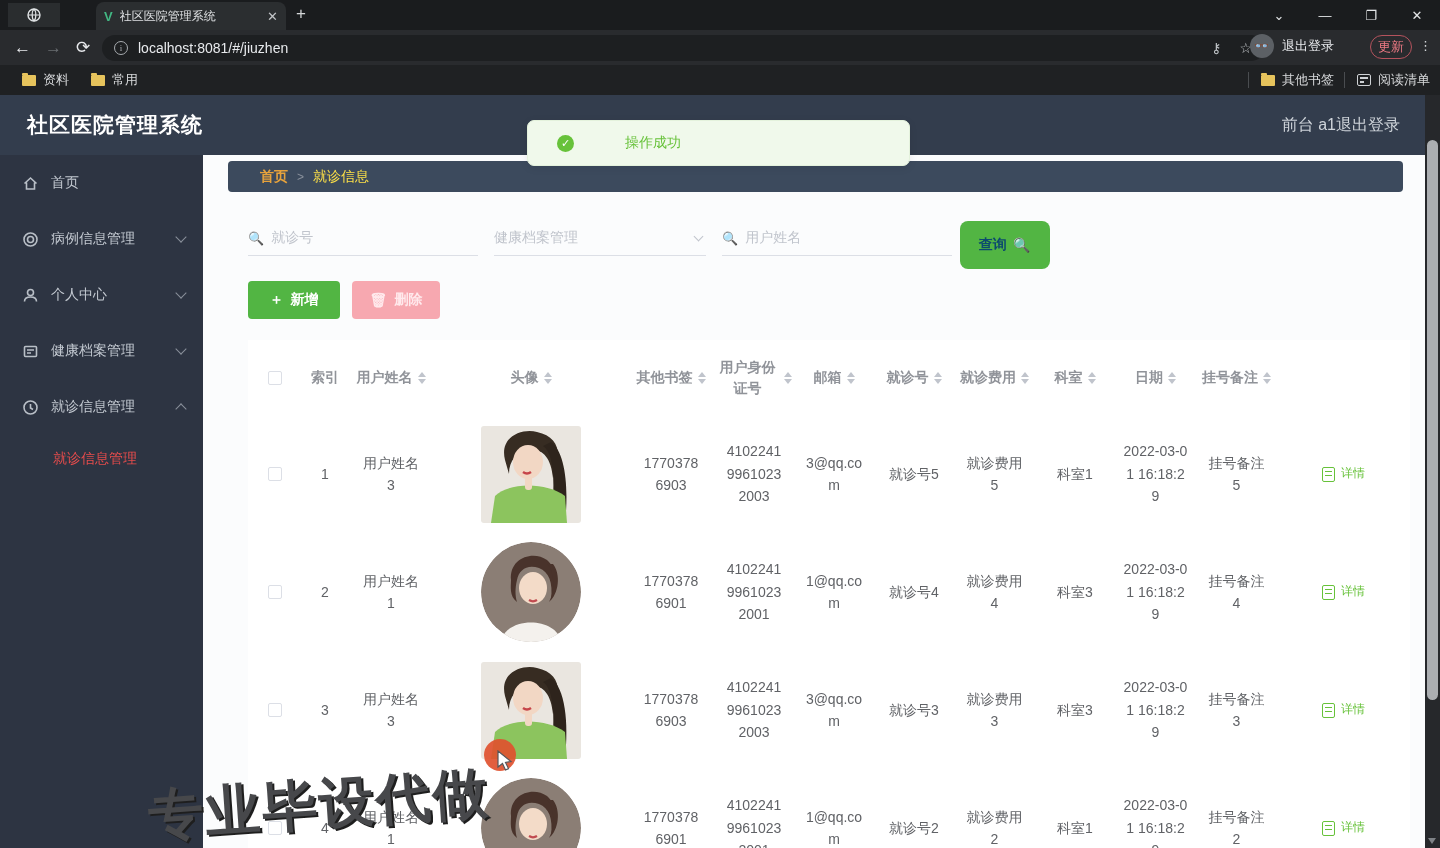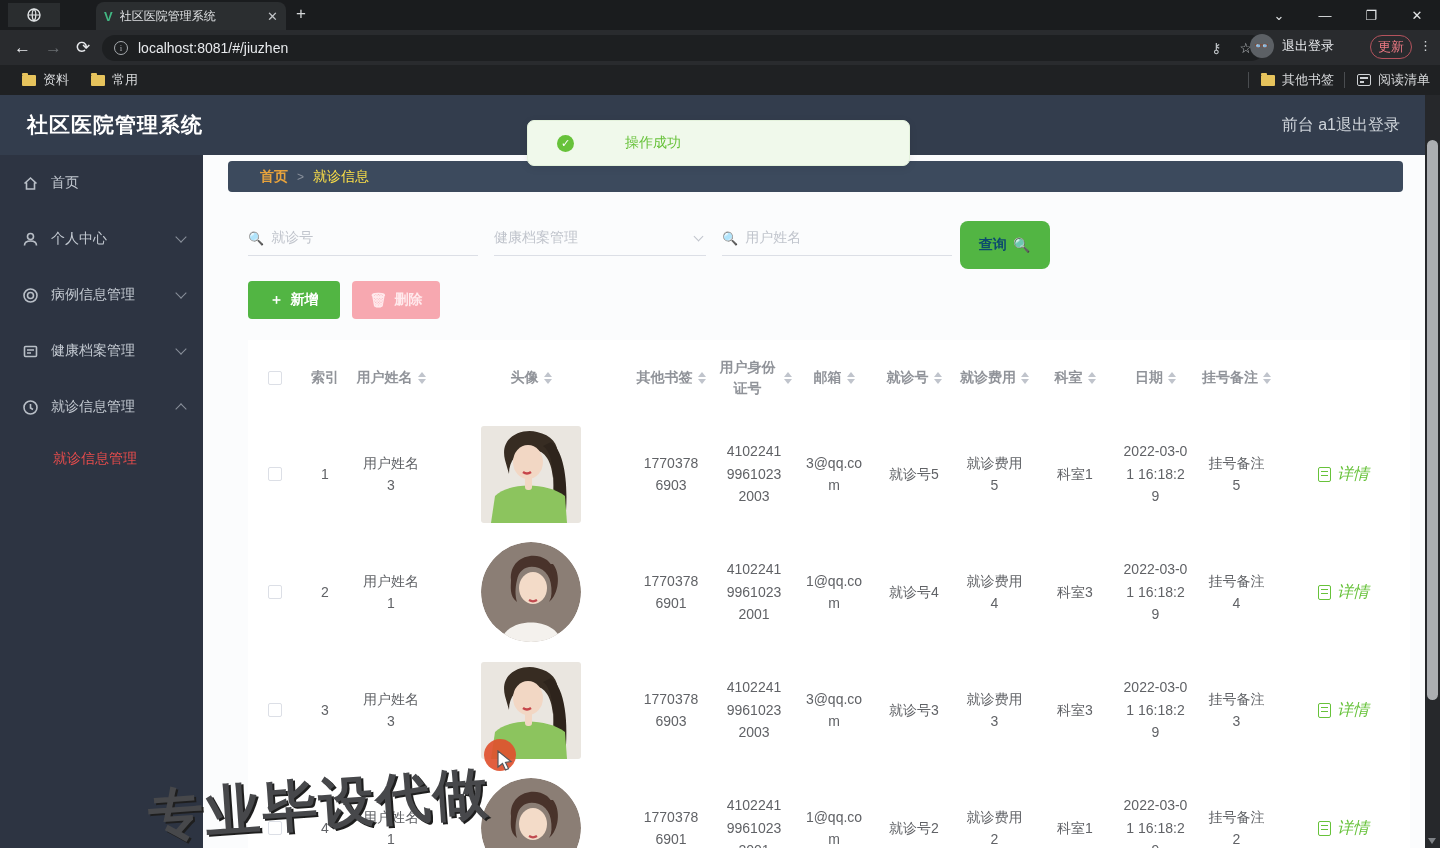--- a/index.html
+++ b/index.html
@@ -86,21 +86,21 @@
   .cell .wrap { word-break:break-all; }
   .w62 { width:62px; } .w60 { width:60px; } .w64 { width:64px; }
   .hcell { display:flex; flex-wrap:wrap; align-items:center; justify-content:center; text-align:center; gap:2px; line-height:1.5; }
   .sort { display:inline-flex; flex-direction:column; gap:2px; margin-left:3px; }
   .sort i { display:block; width:0; height:0; border-left:4px solid transparent; border-right:4px solid transparent; }
   .sort .up { border-bottom:5px solid #c0c4cc; }
   .sort .dn { border-top:5px solid #c0c4cc; }
   .cbx { width:14px; height:14px; border:1px solid #dcdfe6; border-radius:2px; background:#fff; }
   .avatar-rect { width:100px; height:97px; border-radius:3px; overflow:hidden; }
   .avatar-circle { width:100px; height:100px; border-radius:50%; overflow:hidden; }
-  .detail { display:flex; align-items:center; gap:6px; color:#67c23a; font-size:16px;font-style:italic; }
+  .detail { display:flex; align-items:center; gap:6px; color:#67c23a; font-size:12px; }
   .doc-ic { width:13px; height:15px; border:1.5px solid #67c23a; border-radius:2px; position:relative; }
   .doc-ic:before { content:""; position:absolute; left:2px; top:3px; right:2px; height:1.5px; background:#67c23a; box-shadow:0 4px 0 #67c23a; }
 
   
   .toast { position:absolute; left:527px; top:120px; width:383px; height:46px; background:#f0f9eb; border:1px solid #e4f2dc; border-radius:7px; display:flex; align-items:center; padding-left:29px; gap:11px; z-index:30; box-shadow:0 2px 8px rgba(0,0,0,.08); }
   .toast-ic { width:17px; height:17px; border-radius:50%; background:#67c23a; color:#fff; font-size:11px; display:flex; align-items:center; justify-content:center; }
   .toast-msg { color:#67c23a; font-size:14px;margin-left:40px; }
 
   
   .watermark { position:absolute; left:148px; top:768px; font-size:55px; font-weight:bold; color:#47484b; transform:rotate(-4deg); letter-spacing:2px; text-shadow:2px 2px 0 #1e1e1e; z-index:40; font-family:"DejaVu Sans",sans-serif; }
@@ -190,35 +190,35 @@
       <span class="ic">
           <svg class="sic" width="17" height="17" viewBox="0 0 17 17">
             <path d="M2.5 8.5L8.5 3l6 5.5M4.5 7.5V14h8V7.5" fill="none"></path>
           </svg>
         </span>
       <span class="lbl">首页</span>
     </div>
     <div class="side-item">
       <span class="ic">
           <svg class="sic" width="17" height="17" viewBox="0 0 17 17">
+            <circle cx="8.5" cy="8.5" r="6.5"></circle>
+            <circle cx="8.5" cy="8.5" r="3"></circle>
+          </svg>
+        </span>
+      <span class="lbl">病例信息管理</span>
+      <span class="chev"></span>
+    </div>
+    <div class="side-item">
+      <span class="ic">
+          <svg class="sic" width="17" height="17" viewBox="0 0 17 17">
             <circle cx="8.5" cy="5.5" r="3"></circle>
             <path d="M2.5 14.5c0-3 2.7-4.5 6-4.5s6 1.5 6 4.5"></path>
           </svg>
         </span>
       <span class="lbl">个人中心</span>
-      <span class="chev"></span>
-    </div>
-    <div class="side-item">
-      <span class="ic">
-          <svg class="sic" width="17" height="17" viewBox="0 0 17 17">
-            <circle cx="8.5" cy="8.5" r="6.5"></circle>
-            <circle cx="8.5" cy="8.5" r="3"></circle>
-          </svg>
-        </span>
-      <span class="lbl">病例信息管理</span>
       <span class="chev"></span>
     </div>
     <div class="side-item">
       <span class="ic">
           <svg class="sic" width="17" height="17" viewBox="0 0 17 17">
             <rect x="2.5" y="3.5" width="12" height="10" rx="1"></rect>
             <path d="M5 7h7M5 10h4"></path>
           </svg>
         </span>
       <span class="lbl">健康档案管理</span>

